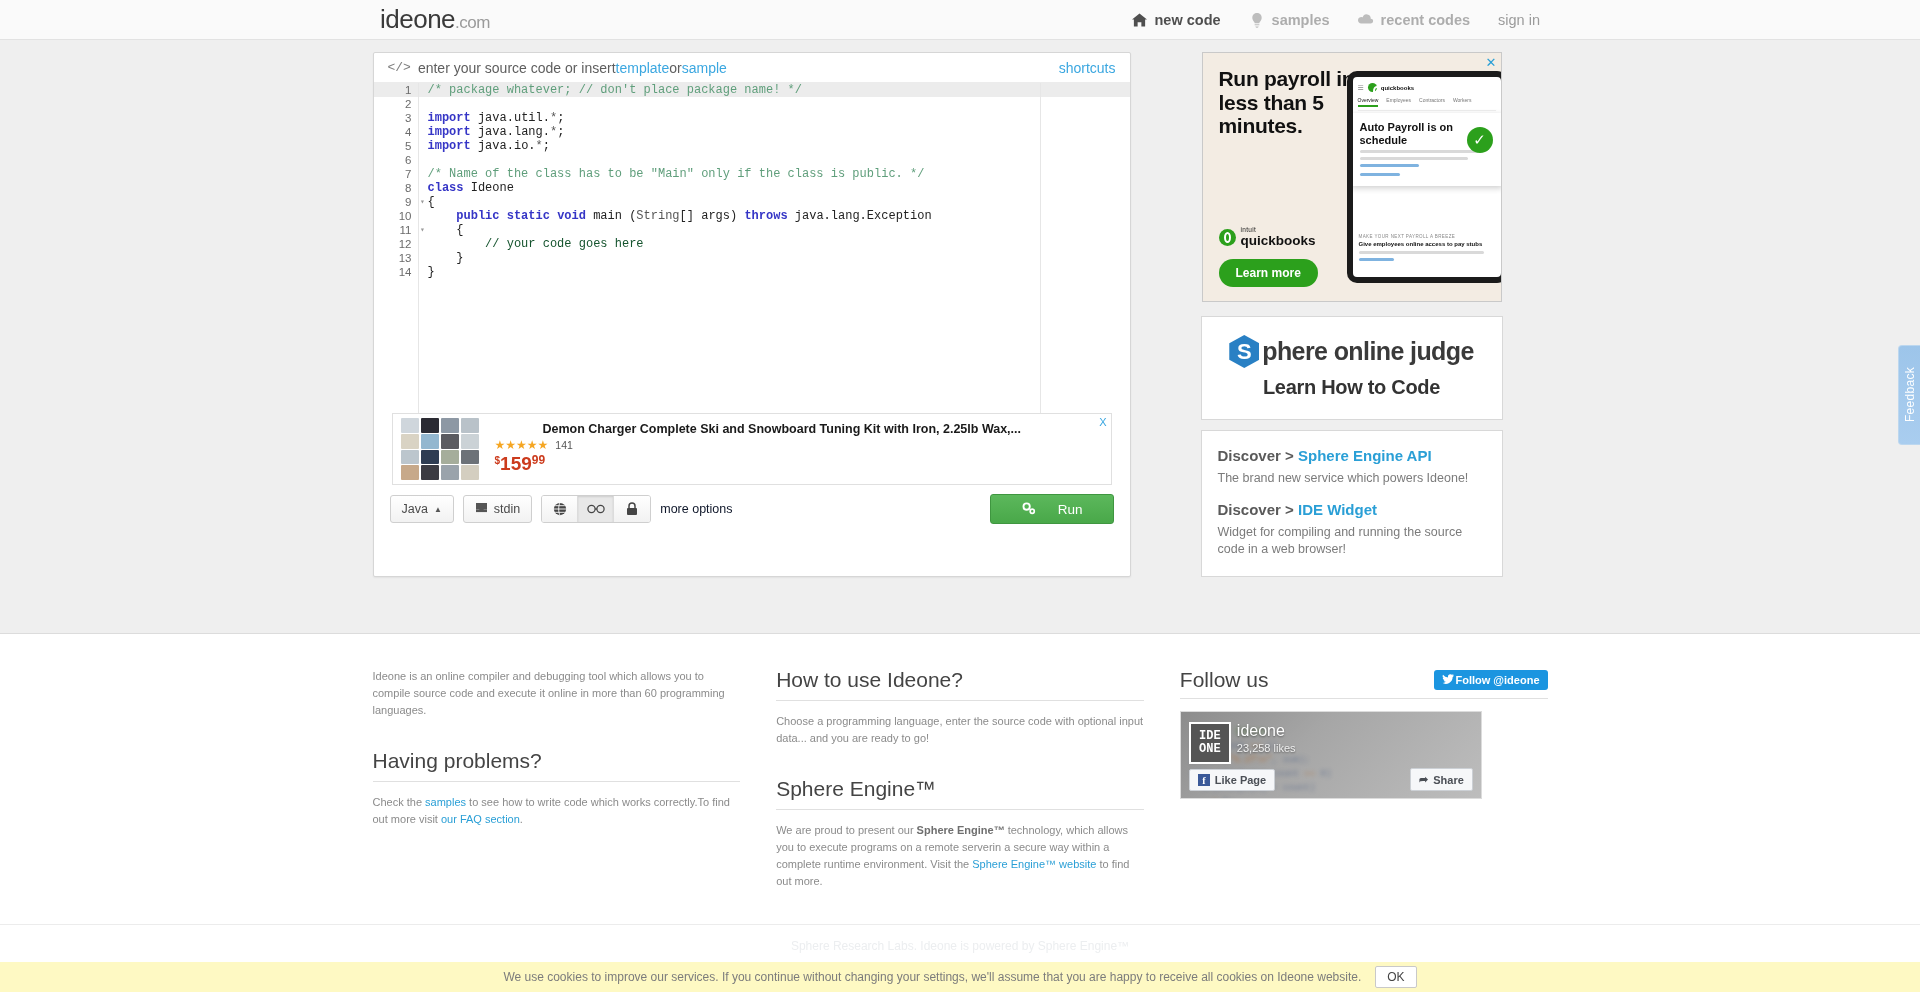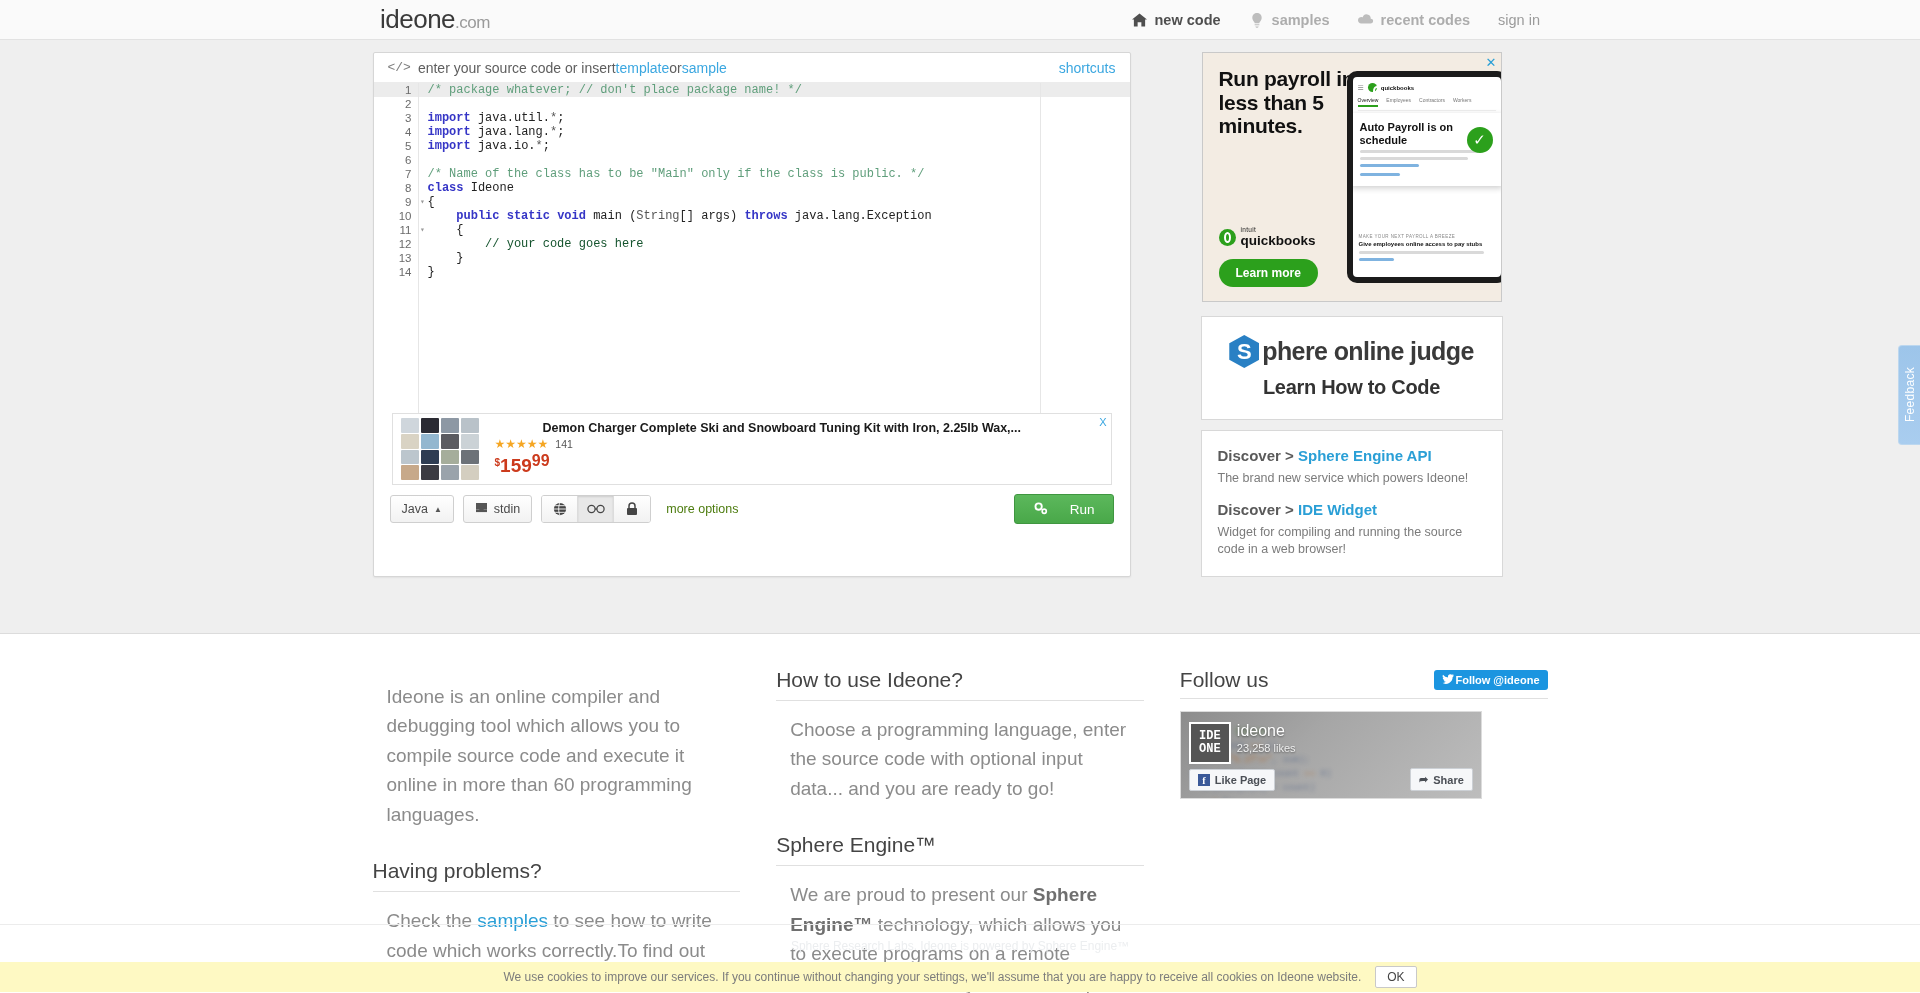--- a/index.html
+++ b/index.html
@@ -136,21 +136,21 @@
   .ad-title {
     font-size: 12.5px; font-weight: bold; color: #1a1a1a;
     white-space: nowrap; overflow: hidden; text-overflow: ellipsis; margin-left: 48px;
   }
   .ad-stars { display: flex; align-items: center; gap: 3px; margin-top: 3px; }
   .star { color: #f5a623; font-size: 12px; line-height: 1; }
   .ad-count { font-size: 10.5px; color: #555; margin-left: 4px; }
   .ad-price { margin-top: 2px; color: #cc3b1d; font-weight: bold; }
   .ad-price .cur { font-size: 10px; vertical-align: super; }
   .ad-price .int { font-size: 19px; }
-  .ad-price .dec { font-size: 16px; vertical-align: super; }
+  .ad-price .dec { font-size: 12px; vertical-align: super; }
   .ad-close {
     position: absolute; top: 2px; right: 4px;
     color: #3ba7e0; font-size: 11px; cursor: pointer;
     font-family: "Liberation Sans", sans-serif;
   }
 
   
   .toolbar {
     height: 48px; display: flex; align-items: center;
     padding: 0 16px; gap: 9px;
@@ -164,29 +164,29 @@
   }
   .caret-up { font-size: 8px; color: #555; }
   .seg { display: flex; border: 1px solid #cfcfcf; border-radius: 3px; overflow: hidden; height: 28px; }
   .seg .sbtn {
     width: 36px; display: flex; align-items: center; justify-content: center;
     background: linear-gradient(#ffffff,#f2f2f2);
     border-right: 1px solid #dcdcdc; cursor: pointer; color: #454545;
   }
   .seg .sbtn:last-child { border-right: none; }
   .seg .sbtn.on { background: #e8e8e8; box-shadow: inset 0 1px 2px rgba(0,0,0,0.12); }
-  .more-opts { font-size: 12.5px; color: #4d7c0f; cursor: pointer; margin-left: 6px; }
+  .more-opts { font-size: 12.5px; color: #0f172a; cursor: pointer; }
   .run-btn {
     margin-left: auto;
     height: 30px; min-width: 84px;
     background: linear-gradient(#5cb85c,#49a849);
     border: 1px solid #3f9640; border-radius: 3px;
     color: #fff; font-size: 13.5px;
     display: flex; align-items: center; justify-content: center; gap: 22px;
-    padding: 0 18px; cursor: pointer;
+    padding: 0 30px; cursor: pointer;
   }
 
   
   .rail { width: 370px; }
   .qb-ad {
     width: 300px; height: 250px; margin: 0 auto;
     background: #f3ece3;
     border: 1px solid #c9c9c9;
     position: relative; overflow: hidden;
     padding: 14px 0 0 16px;
@@ -262,21 +262,21 @@
     width: 1175px; margin: 0 auto;
     display: flex; gap: 36px; padding-top: 34px;
   }
   .fcol { width: 370px; }
   .fcol.mid { width: 370px; }
   .f-h {
     font-size: 21px; color: #444; font-weight: normal;
     padding-bottom: 8px; border-bottom: 1px solid #e0e0e0; margin: 0 0 12px;
   }
   .f-h.second { margin-top: 30px; }
-  .f-p { font-size: 19px; color: #8b8b8b; line-height: 1.55; margin: 14px; }
+  .f-p { font-size: 11px; color: #8b8b8b; line-height: 1.55; margin: 0; }
   .f-p a { color: #2a9fd6; text-decoration: none; cursor: pointer; }
   .f-p b { color: #6f6f6f; }
 
   .follow-head { display: flex; align-items: center; border-bottom: 1px solid #e0e0e0; padding-bottom: 6px; margin-bottom: 12px; }
   .follow-head h3 { font-size: 21px; color: #444; font-weight: normal; margin: 0; }
   .tw-btn {
     margin-left: auto; background: #1b95e0; color: #fff; border-radius: 3px;
     font-size: 11px; font-weight: bold; padding: 4px 8px;
     display: flex; align-items: center; gap: 1px; cursor: pointer;
   }

